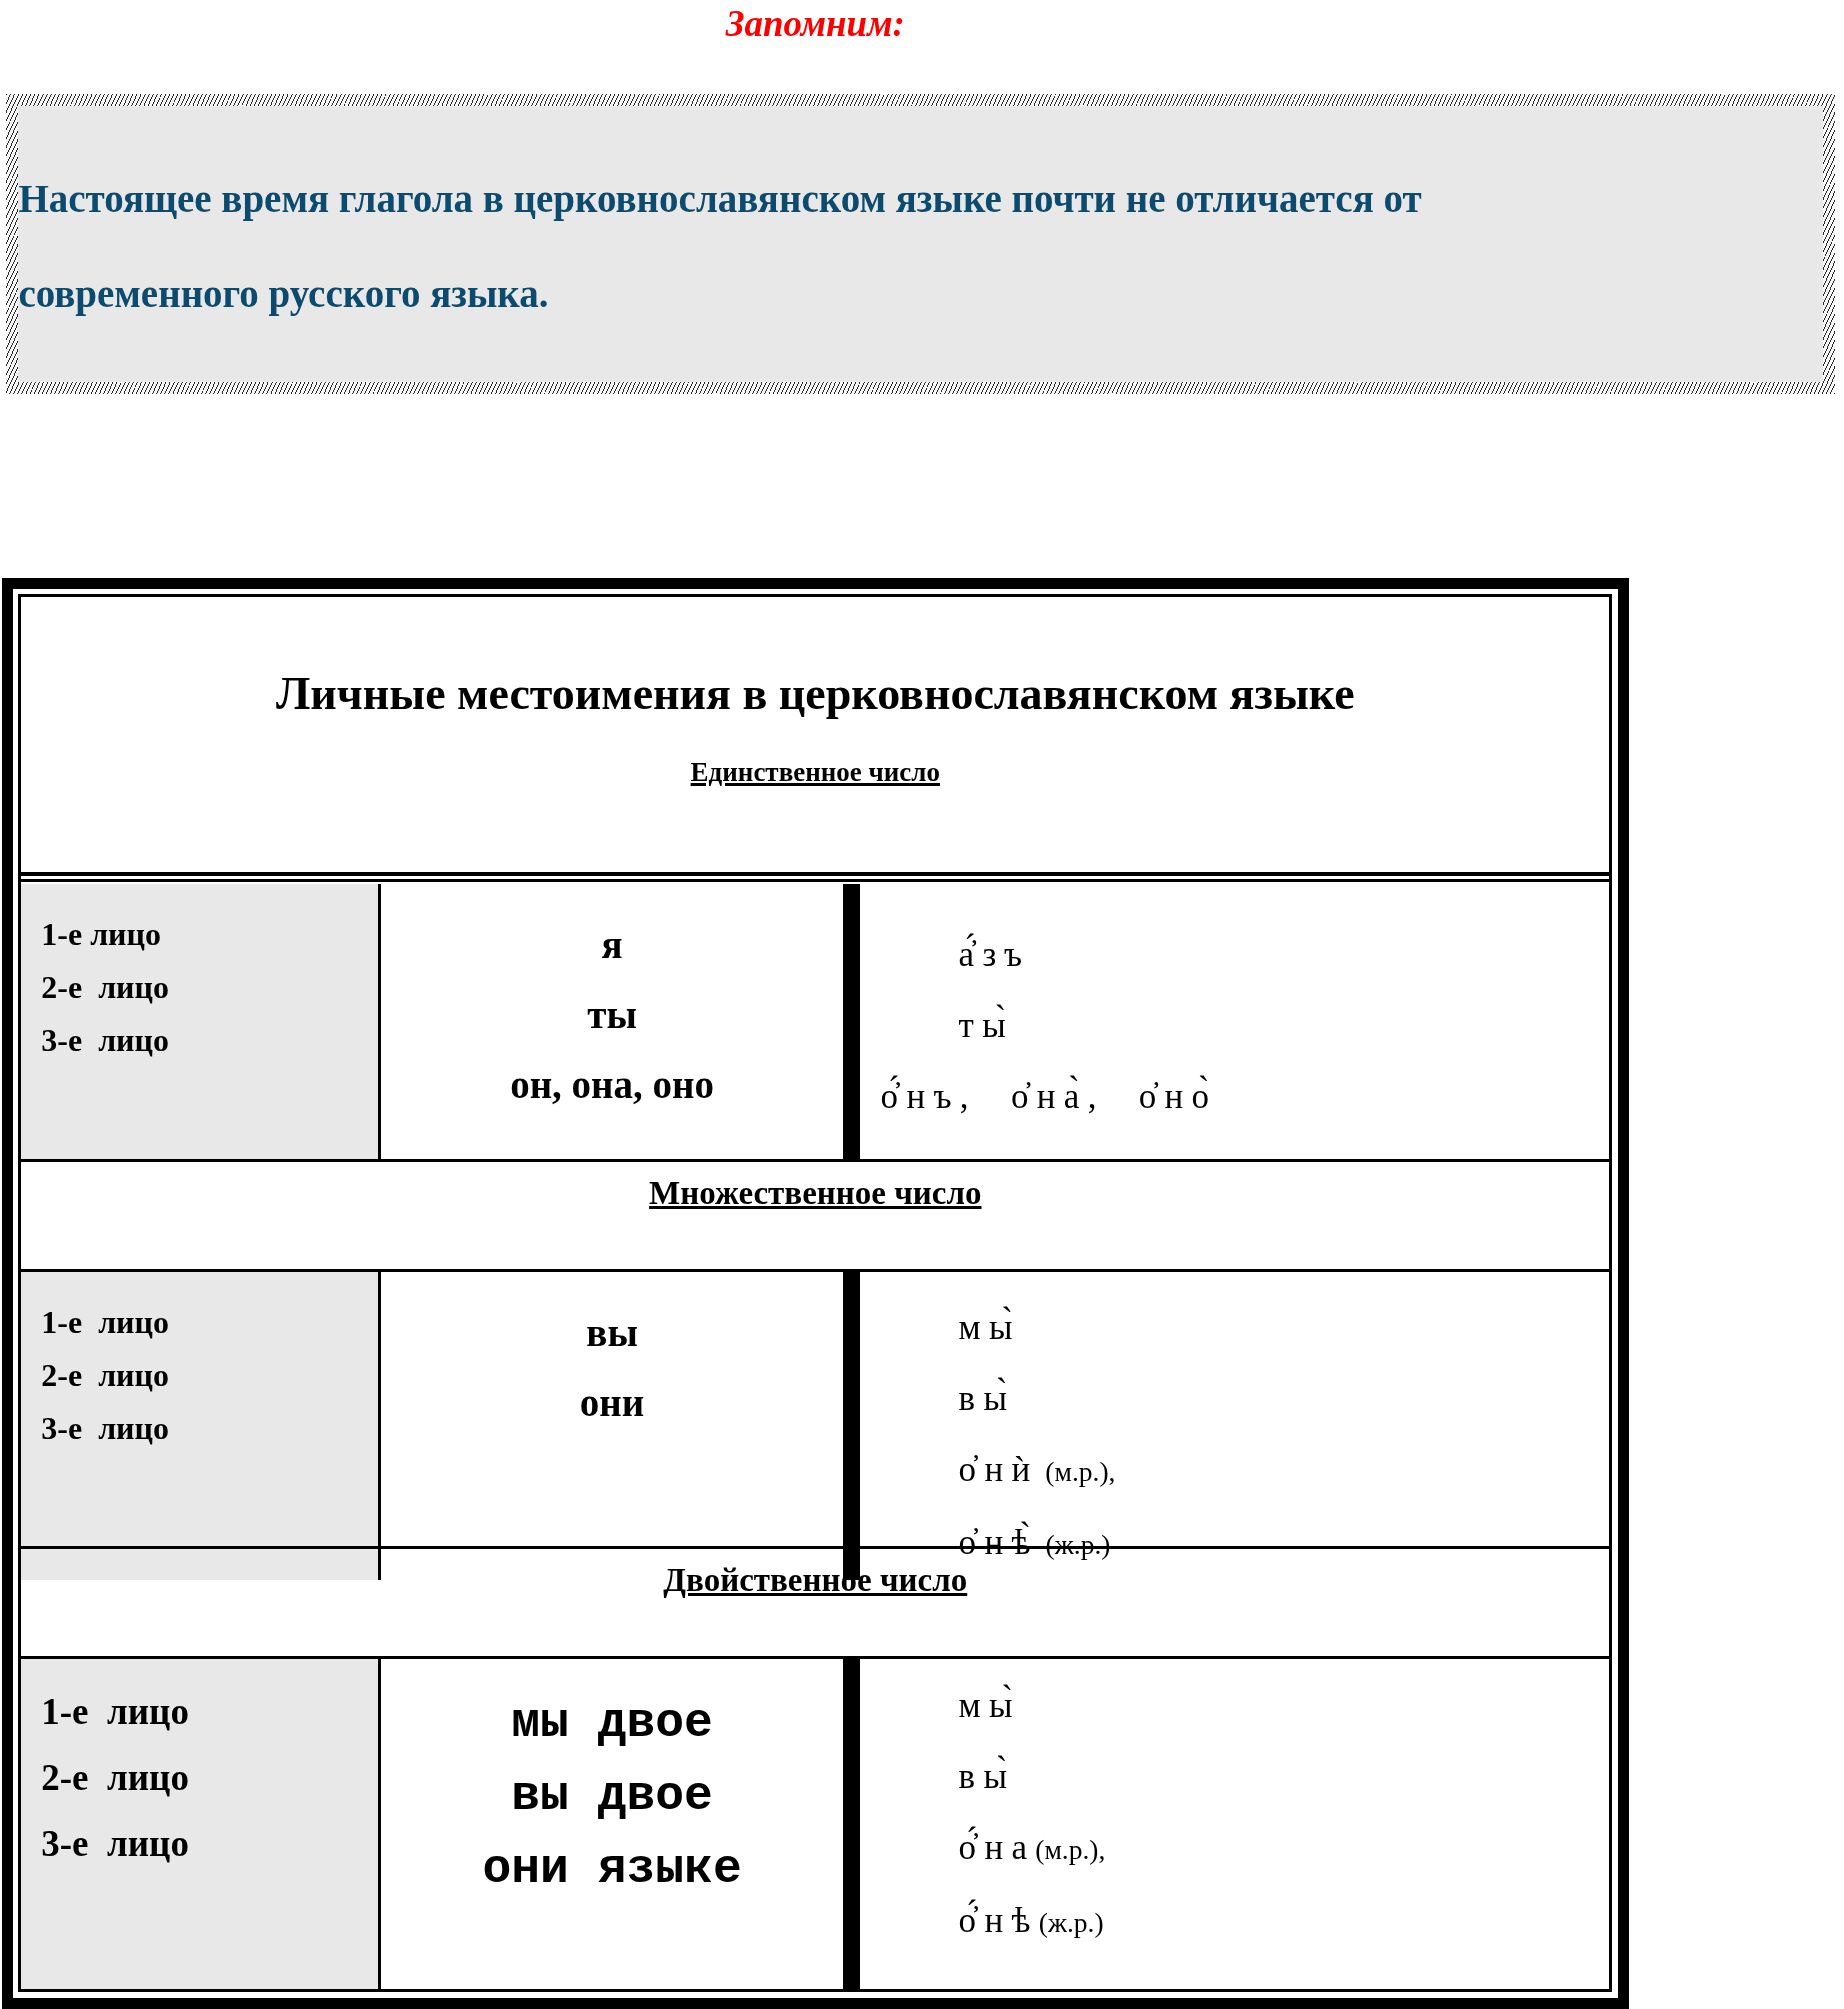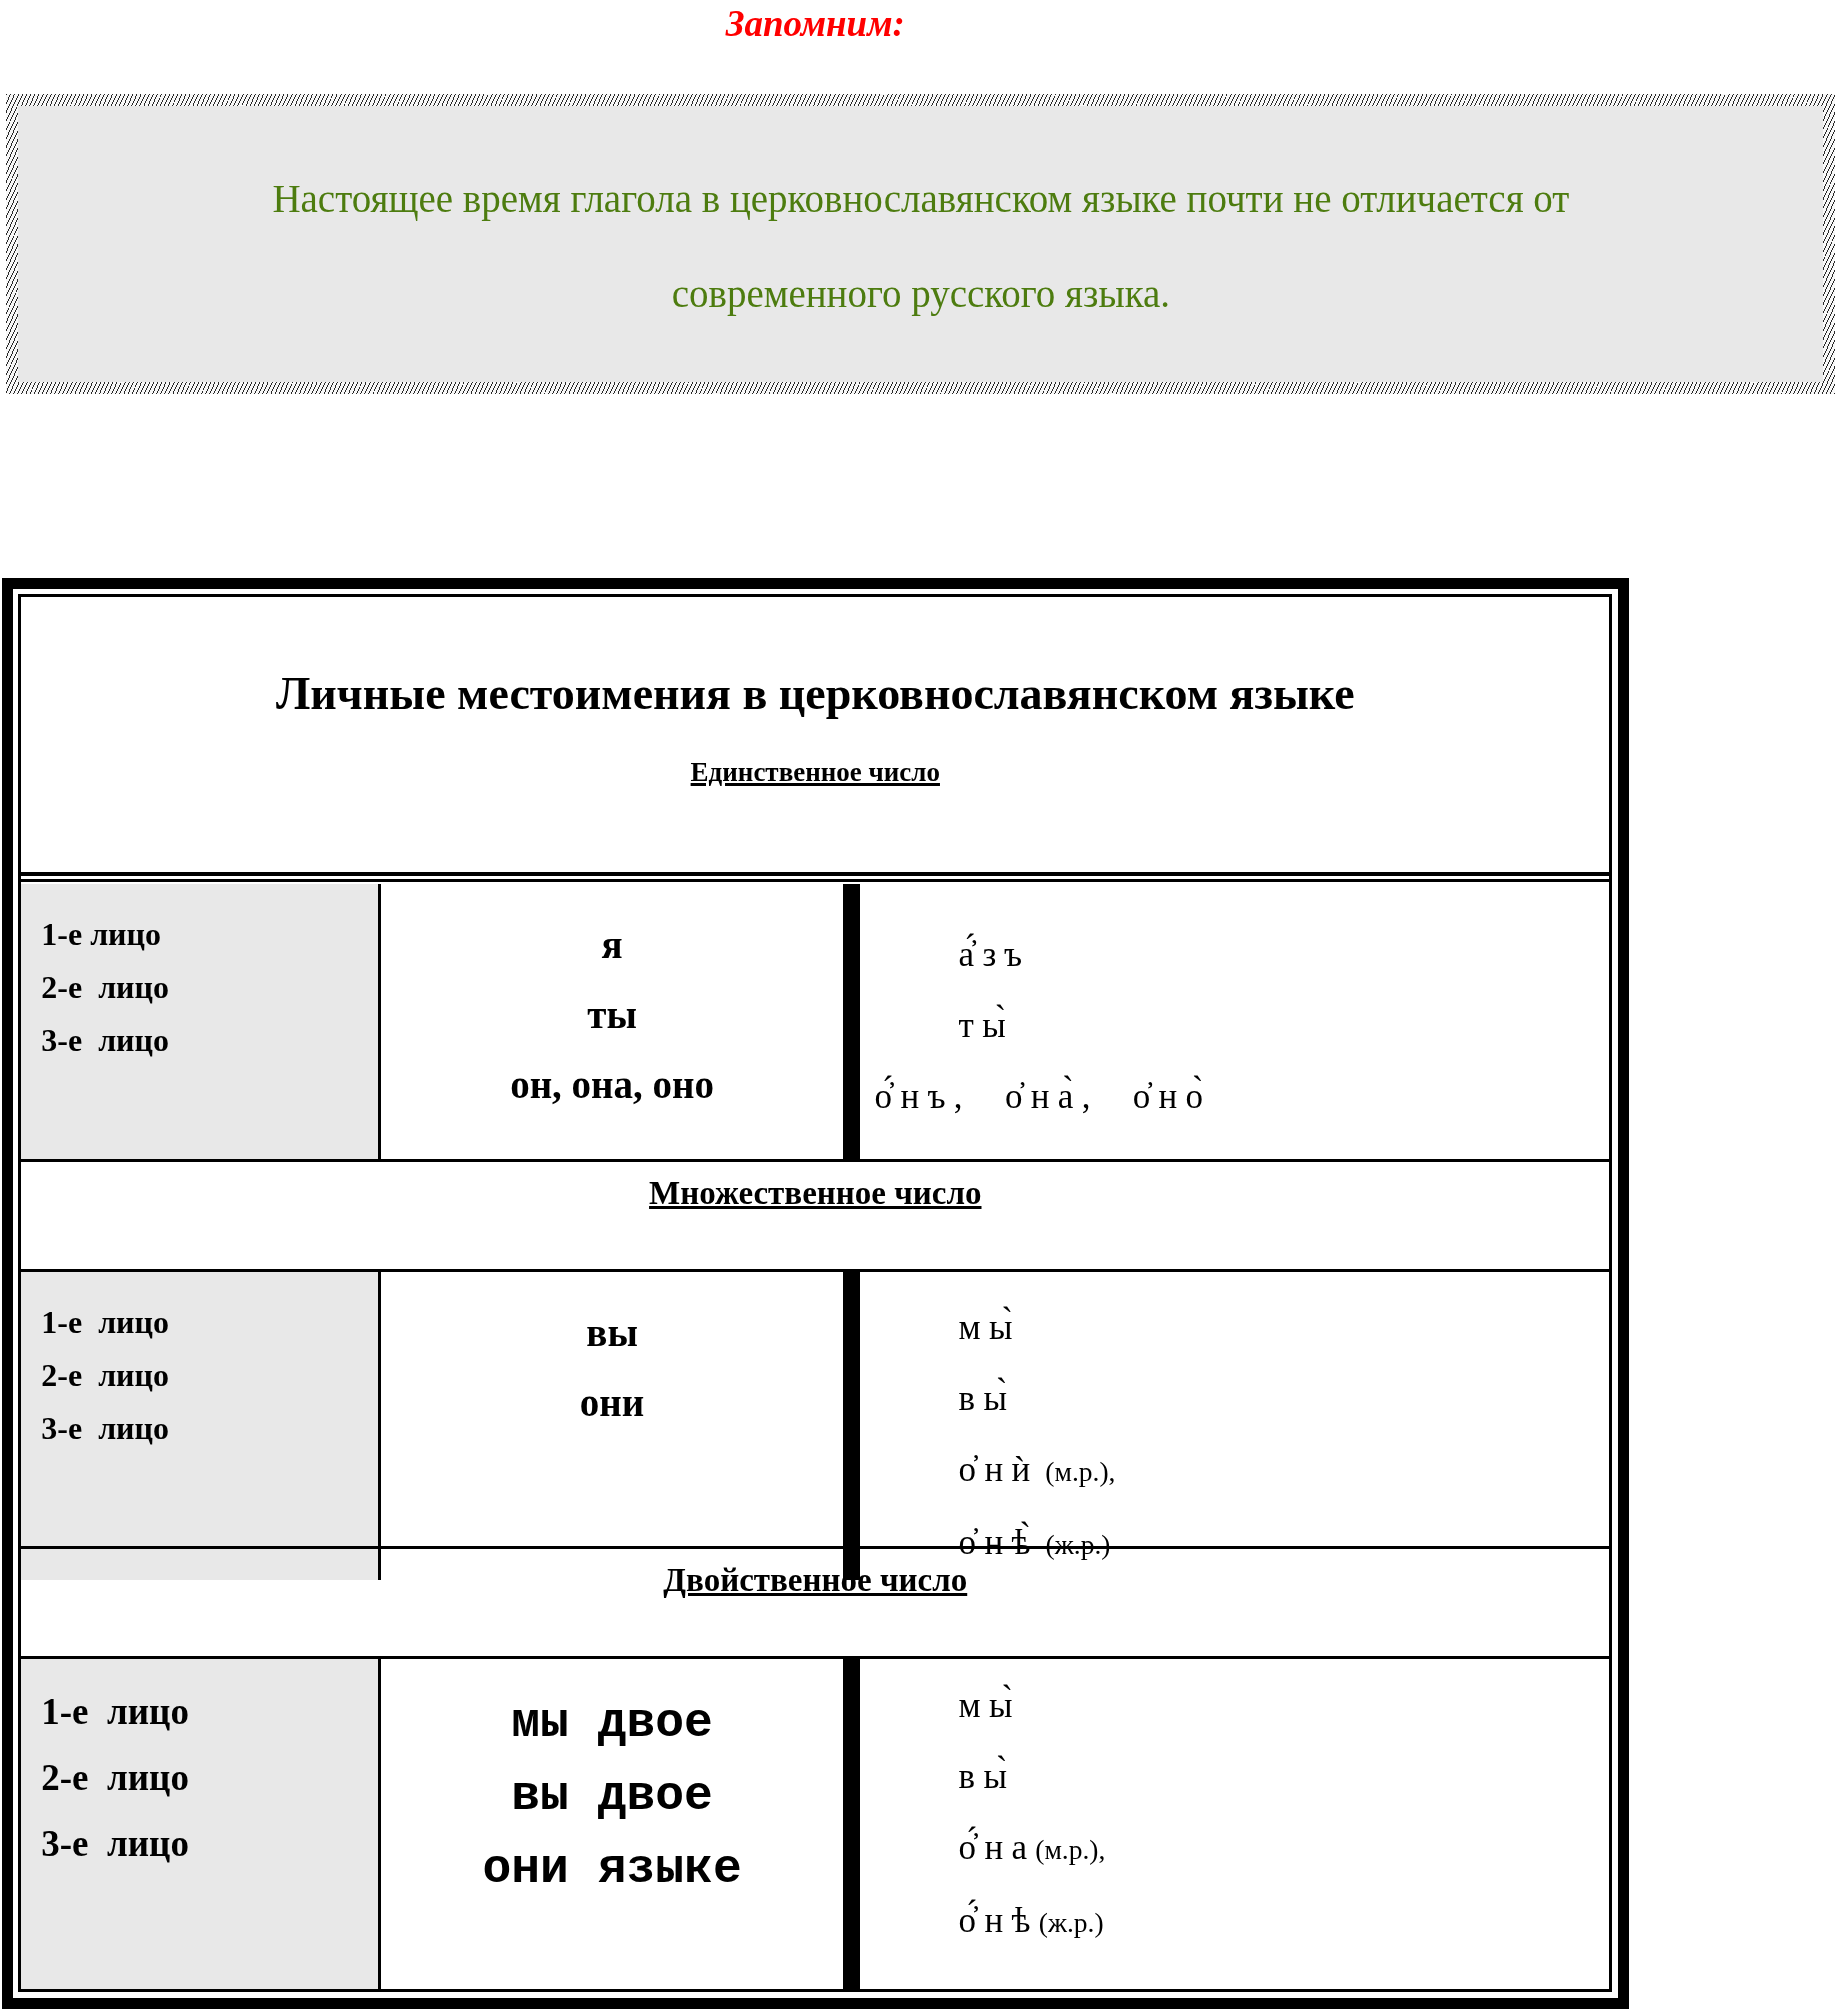--- a/index.html
+++ b/index.html
@@ -27,23 +27,22 @@
     margin: 50px 0 0 6.4px;
     width: 1829px;
     height: 300px;
     padding: 12px;
     background: repeating-linear-gradient(115deg, #2a2a2a 0 0.9px, #f8f8f8 0.9px 3.7px);
   }
   .memo-inner {
     width: 100%; height: 100%;
     background: #e8e8e8;
     padding-top: 70px;
-    text-align: center;
-    color: #4d7c0f;
-    font-weight: normal;
+    color: #0c4a6e;
+    font-weight: bold;
     font-size: 39px;
   }
   .memo-line1 { margin-bottom: 50px; }
 
   
   .table-outer {
     margin: 184px 0 0 1.8px;
     width: 1627px;
     height: 1431px;
     border: 11px solid #000;
@@ -93,21 +92,21 @@
   .vdiv-thin  { background: #000; }
   .vdiv-thick { background: #000; }
 
   .cell-russian { text-align: center; font-weight: bold; font-size: 39px; padding-top: 26px; }
   .russian-line { line-height: 70px; }
   .row-3 .cell-russian { font-size: 48px; padding-top: 28px; font-family: Liberation Mono, monospace; }
   .row-3 .russian-line { line-height: 73px; }
 
   .cell-slavonic { font-size: 35px; padding-top: 35px; }
   .slavonic-line { line-height: 71px; padding-left: 99px; white-space: pre-wrap; }
-  .slavonic-line.flush { padding-left: 15px; }
+  .slavonic-line.flush { padding-left: 21px; }
   .sl-word { letter-spacing: 8.3px; }
   .sl-note { font-size: 27.5px; letter-spacing: 0; }
   .row-2 .cell-slavonic { padding-top: 20px; }
   .row-3 .cell-slavonic { padding-top: 11px; }
 
   .num-header-row {
     height: 113px; flex: 0 0 auto;
     border-top: 3.7px solid #000;
     border-bottom: 3.7px solid #000;
     padding-top: 13px;

